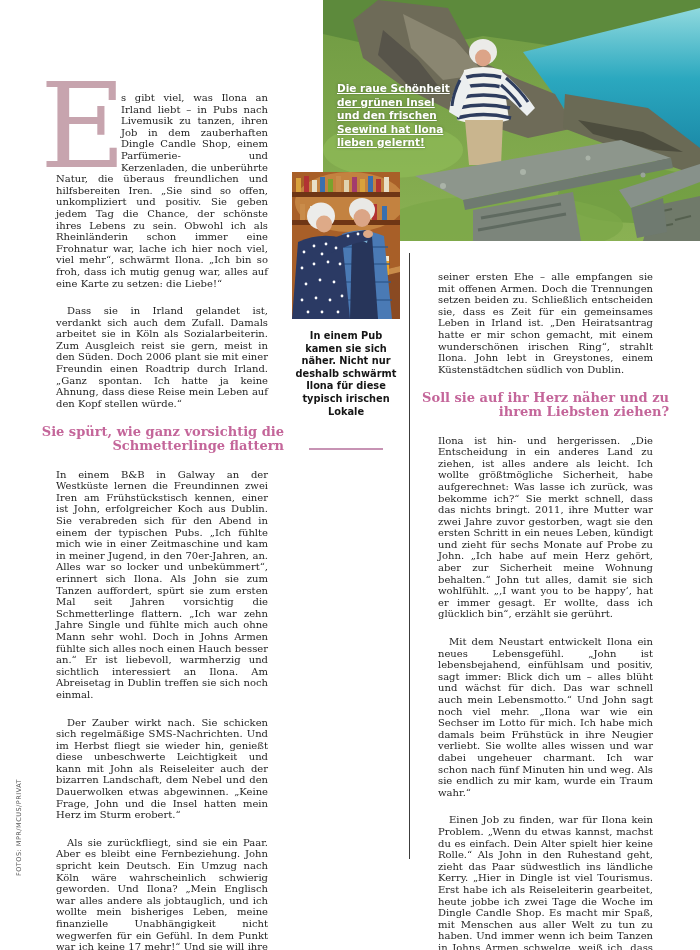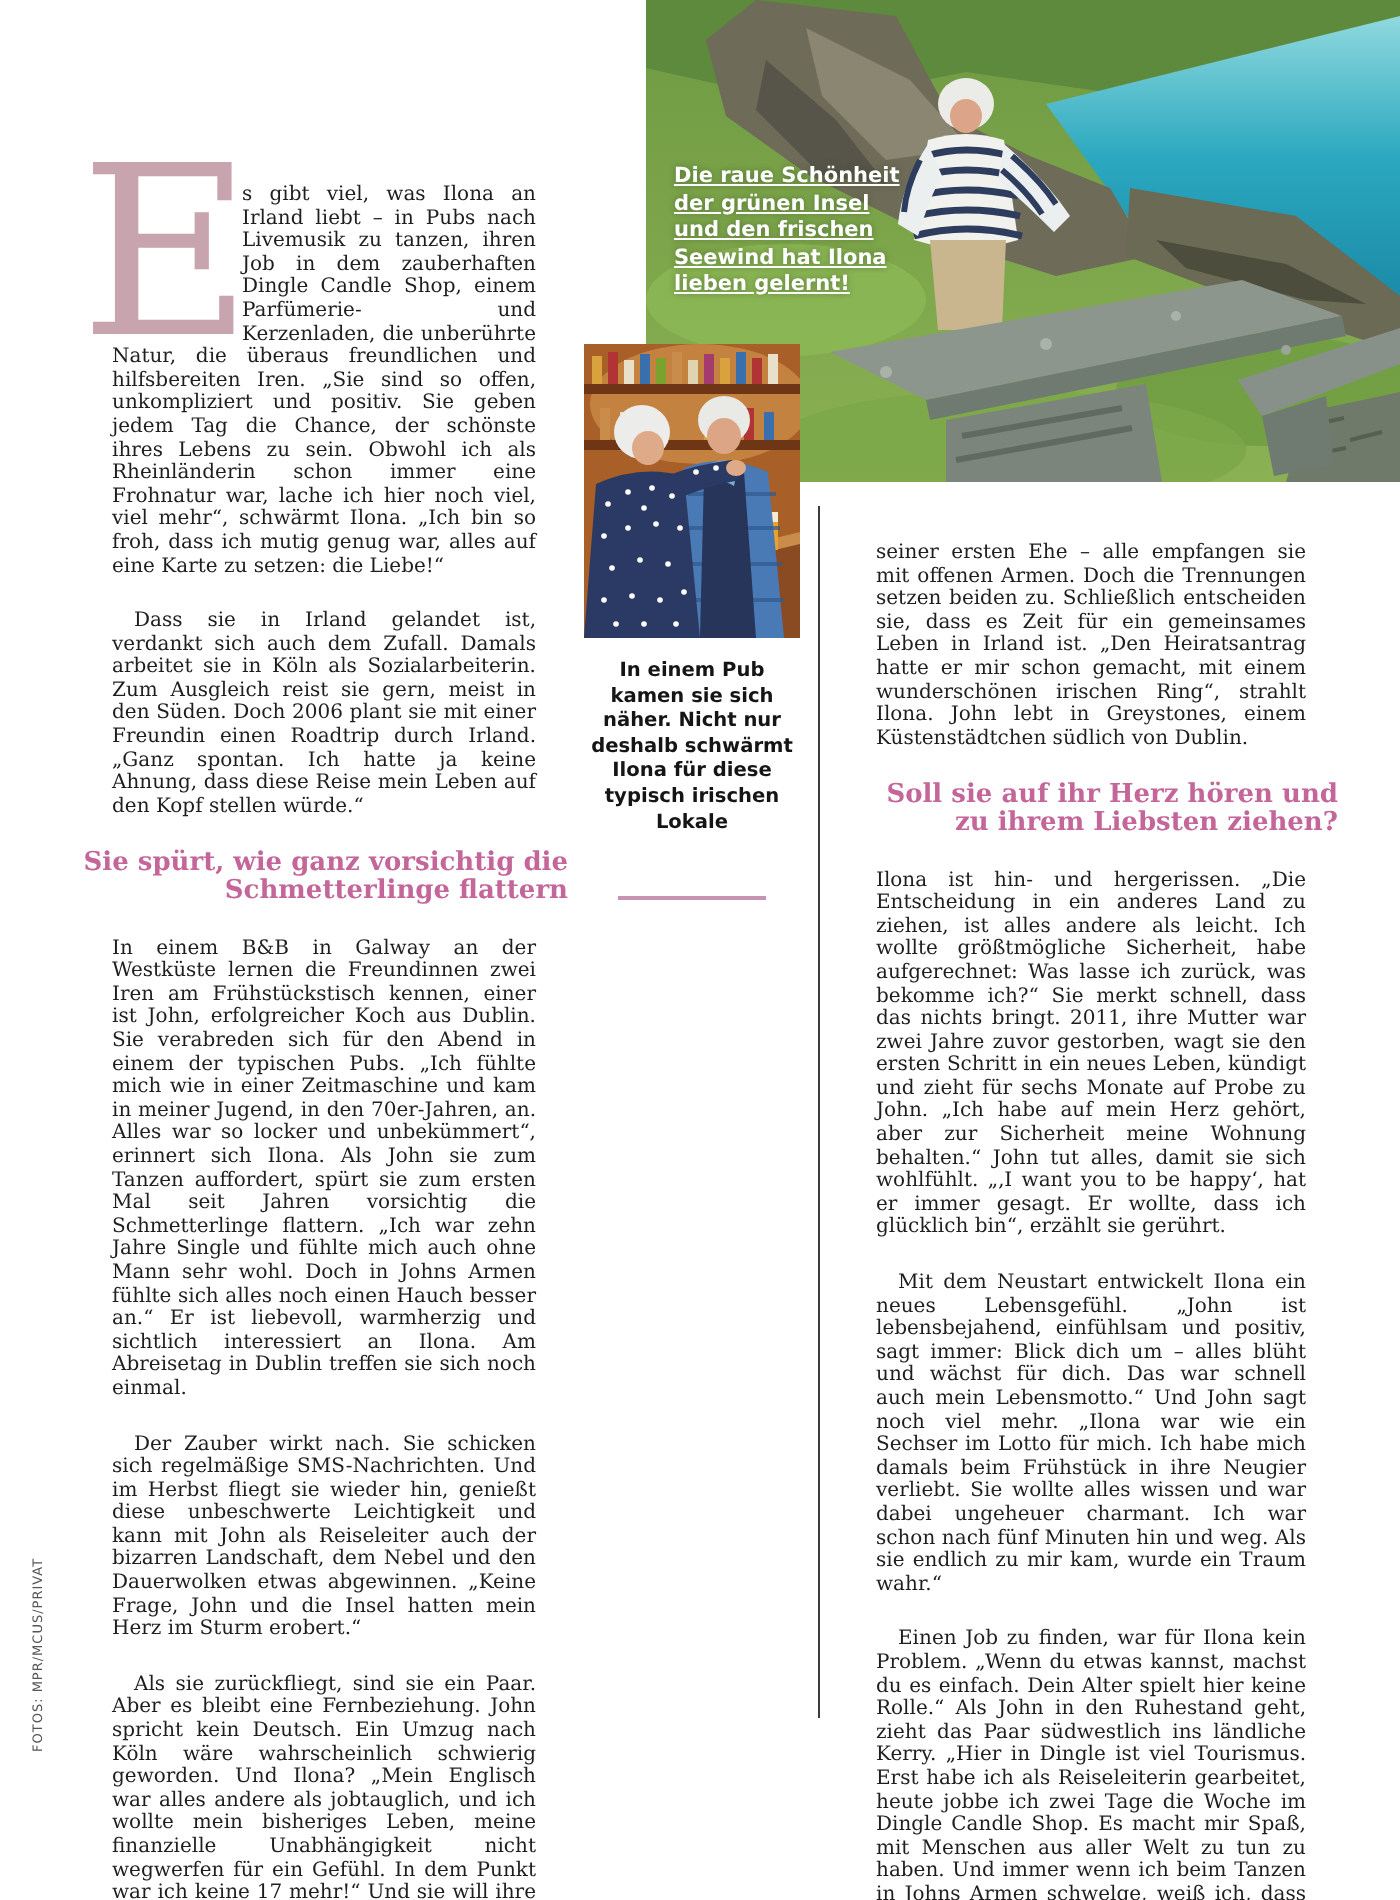--- a/index.html
+++ b/index.html
@@ -214,21 +214,21 @@
     <p>s gibt viel, was Ilona an Irland liebt – in Pubs nach Livemusik zu tanzen, ihren Job in dem zauberhaften Dingle Candle Shop, einem Parfümerie- und Kerzenladen, die unberührte Natur, die überaus freundlichen und hilfsbereiten Iren. „Sie sind so offen, unkompliziert und positiv. Sie geben jedem Tag die Chance, der schönste ihres Lebens zu sein. Obwohl ich als Rheinländerin schon immer eine Frohnatur war, lache ich hier noch viel, viel mehr“, schwärmt Ilona. „Ich bin so froh, dass ich mutig genug war, alles auf eine Karte zu setzen: die Liebe!“</p>
     <p class="ind">Dass sie in Irland gelandet ist, verdankt sich auch dem Zufall. Damals arbeitet sie in Köln als Sozialarbeiterin. Zum Ausgleich reist sie gern, meist in den Süden. Doch 2006 plant sie mit einer Freundin einen Roadtrip durch Irland. „Ganz spontan. Ich hatte ja keine Ahnung, dass diese Reise mein Leben auf den Kopf stellen würde.“</p>
     <h3 class="sub">Sie spürt, wie ganz vorsichtig die Schmetterlinge flattern</h3>
     <p>In einem B&amp;B in Galway an der Westküste lernen die Freundinnen zwei Iren am Frühstückstisch kennen, einer ist John, erfolgreicher Koch aus Dublin. Sie verabreden sich für den Abend in einem der typischen Pubs. „Ich fühlte mich wie in einer Zeitmaschine und kam in meiner Jugend, in den 70er-Jahren, an. Alles war so locker und unbekümmert“, erinnert sich Ilona. Als John sie zum Tanzen auffordert, spürt sie zum ersten Mal seit Jahren vorsichtig die Schmetterlinge flattern. „Ich war zehn Jahre Single und fühlte mich auch ohne Mann sehr wohl. Doch in Johns Armen fühlte sich alles noch einen Hauch besser an.“ Er ist liebevoll, warmherzig und sichtlich interessiert an Ilona. Am Abreisetag in Dublin treffen sie sich noch einmal.</p>
     <p class="ind">Der Zauber wirkt nach. Sie schicken sich regelmäßige SMS-Nachrichten. Und im Herbst fliegt sie wieder hin, genießt diese unbeschwerte Leichtigkeit und kann mit John als Reiseleiter auch der bizarren Landschaft, dem Nebel und den Dauerwolken etwas abgewinnen. „Keine Frage, John und die Insel hatten mein Herz im Sturm erobert.“</p>
     <p class="ind">Als sie zurückfliegt, sind sie ein Paar. Aber es bleibt eine Fernbeziehung. John spricht kein Deutsch. Ein Umzug nach Köln wäre wahrscheinlich schwierig geworden. Und Ilona? „Mein Englisch war alles andere als jobtauglich, und ich wollte mein bisheriges Leben, meine finanzielle Unabhängigkeit nicht wegwerfen für ein Gefühl. In dem Punkt war ich keine 17 mehr!“ Und sie will ihre Mutter nicht allein lassen. So fliegt sie alle paar Wochen nach Irland, lernt seine Freunde kennen, die drei erwachsenen Kinder aus</p>
   </div>
 
   <div class="col col2">
     <p>seiner ersten Ehe – alle empfangen sie mit offenen Armen. Doch die Trennungen setzen beiden zu. Schließlich entscheiden sie, dass es Zeit für ein gemeinsames Leben in Irland ist. „Den Heiratsantrag hatte er mir schon gemacht, mit einem wunderschönen irischen Ring“, strahlt Ilona. John lebt in Greystones, einem Küstenstädtchen südlich von Dublin.</p>
-    <h3 class="sub">Soll sie auf ihr Herz hören und zu ihrem Liebsten ziehen?</h3>
+    <h3 class="sub">Soll sie auf ihr Herz näher und zu ihrem Liebsten ziehen?</h3>
     <p>Ilona ist hin- und hergerissen. „Die Entscheidung in ein anderes Land zu ziehen, ist alles andere als leicht. Ich wollte größtmögliche Sicherheit, habe aufgerechnet: Was lasse ich zurück, was bekomme ich?“ Sie merkt schnell, dass das nichts bringt. 2011, ihre Mutter war zwei Jahre zuvor gestorben, wagt sie den ersten Schritt in ein neues Leben, kündigt und zieht für sechs Monate auf Probe zu John. „Ich habe auf mein Herz gehört, aber zur Sicherheit meine Wohnung behalten.“ John tut alles, damit sie sich wohlfühlt. „‚I want you to be happy‘, hat er immer gesagt. Er wollte, dass ich glücklich bin“, erzählt sie gerührt.</p>
     <p class="ind">Mit dem Neustart entwickelt Ilona ein neues Lebensgefühl. „John ist lebensbejahend, einfühlsam und positiv, sagt immer: Blick dich um – alles blüht und wächst für dich. Das war schnell auch mein Lebensmotto.“ Und John sagt noch viel mehr. „Ilona war wie ein Sechser im Lotto für mich. Ich habe mich damals beim Frühstück in ihre Neugier verliebt. Sie wollte alles wissen und war dabei ungeheuer charmant. Ich war schon nach fünf Minuten hin und weg. Als sie endlich zu mir kam, wurde ein Traum wahr.“</p>
     <p class="ind"><span>Einen Job zu finden, war für Ilona kein Problem. „Wenn du etwas kannst, machst du es einfach. Dein Alter spielt hier keine Rolle.“ Als John in den Ruhestand geht, zieht das Paar südwestlich ins ländliche Kerry. „Hier in Dingle ist viel Tourismus. Erst habe ich als Reiseleiterin gearbeitet, heute jobbe ich zwei Tage die Woche im Dingle Candle Shop. Es macht mir Spaß, mit Menschen aus aller Welt zu tun zu haben. Und immer wenn ich beim Tanzen in Johns Armen schwelge, weiß ich, dass ich alles richtig gemacht habe.“</span><span class="endmark">✦</span></p>
   </div>
 
 
   <div class="photo-credit">FOTOS: MPR/MCUS/PRIVAT</div>
 
 </div>
 

